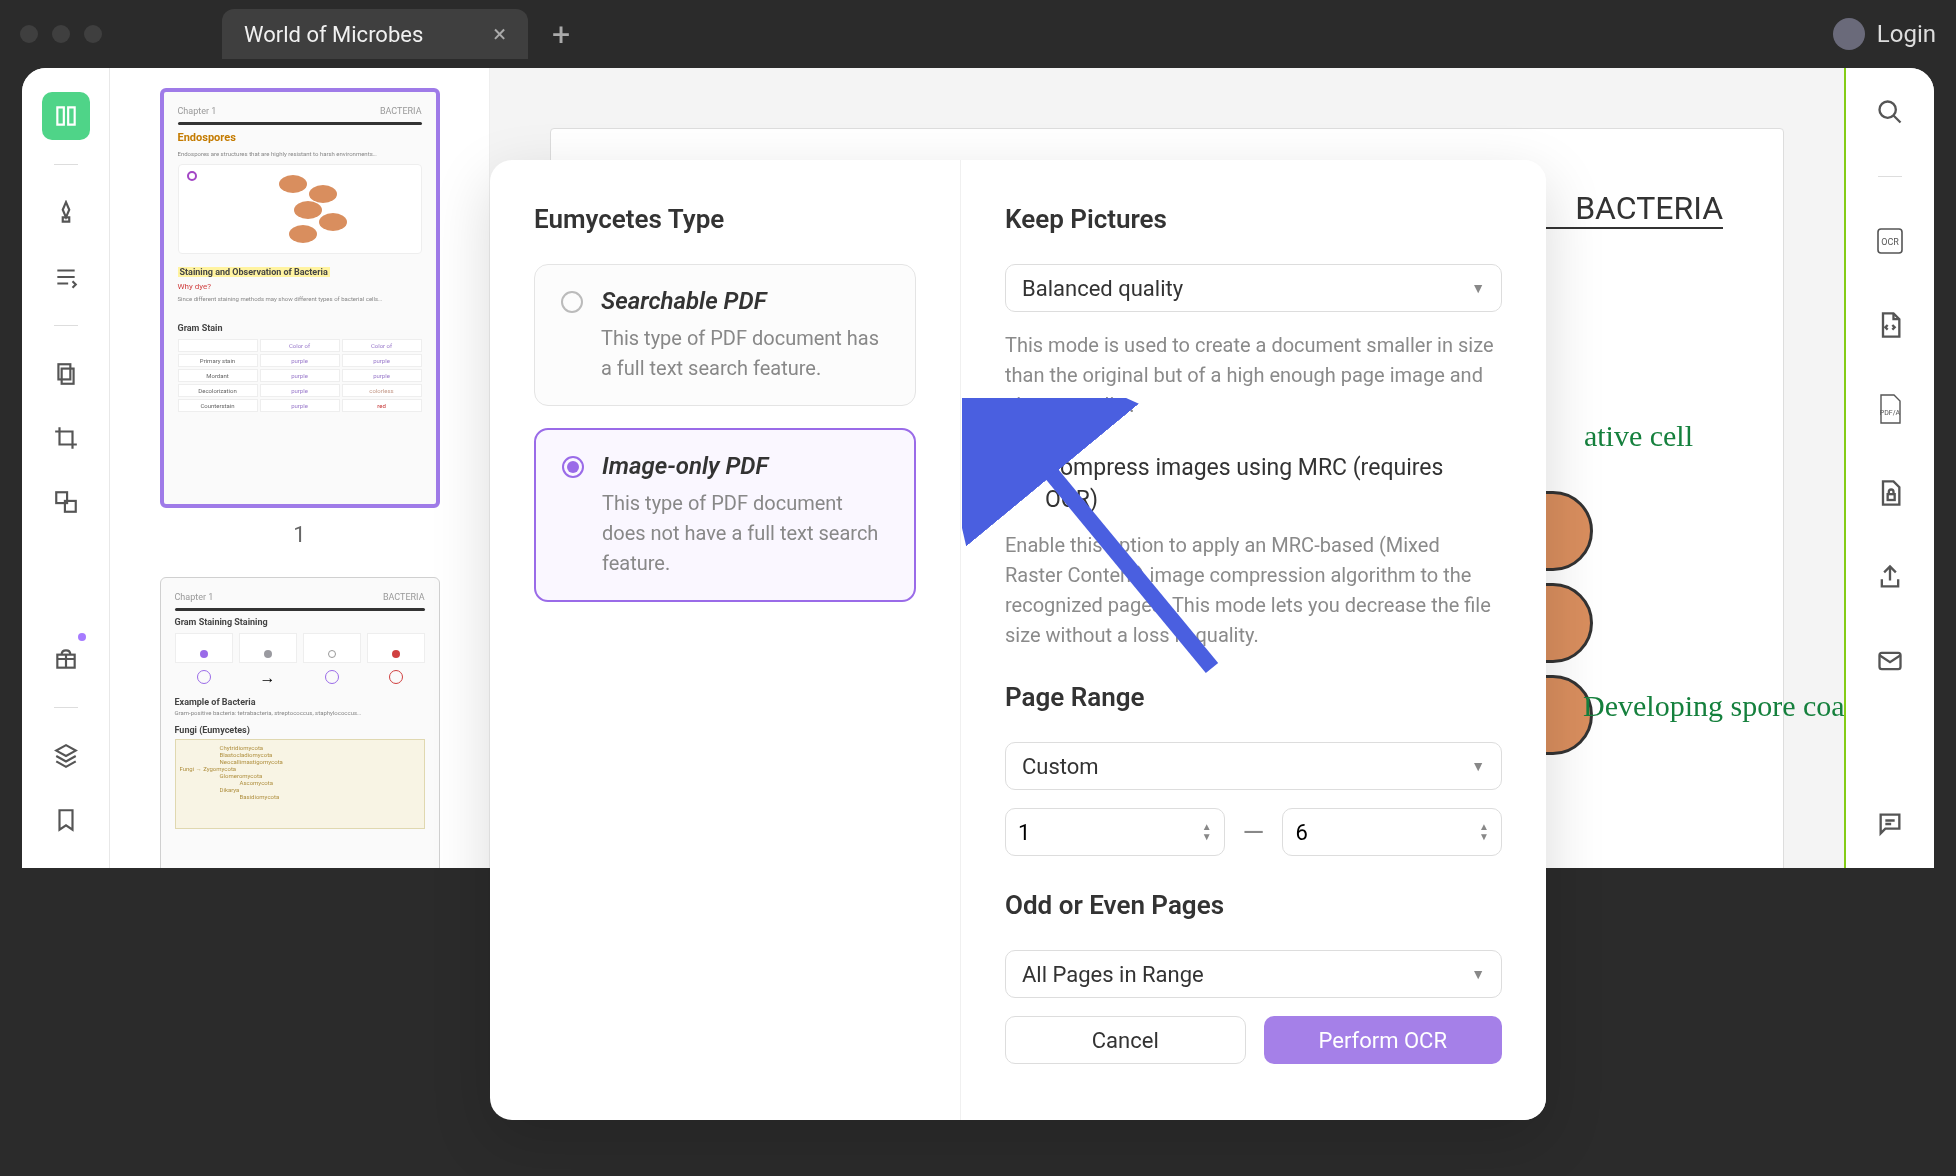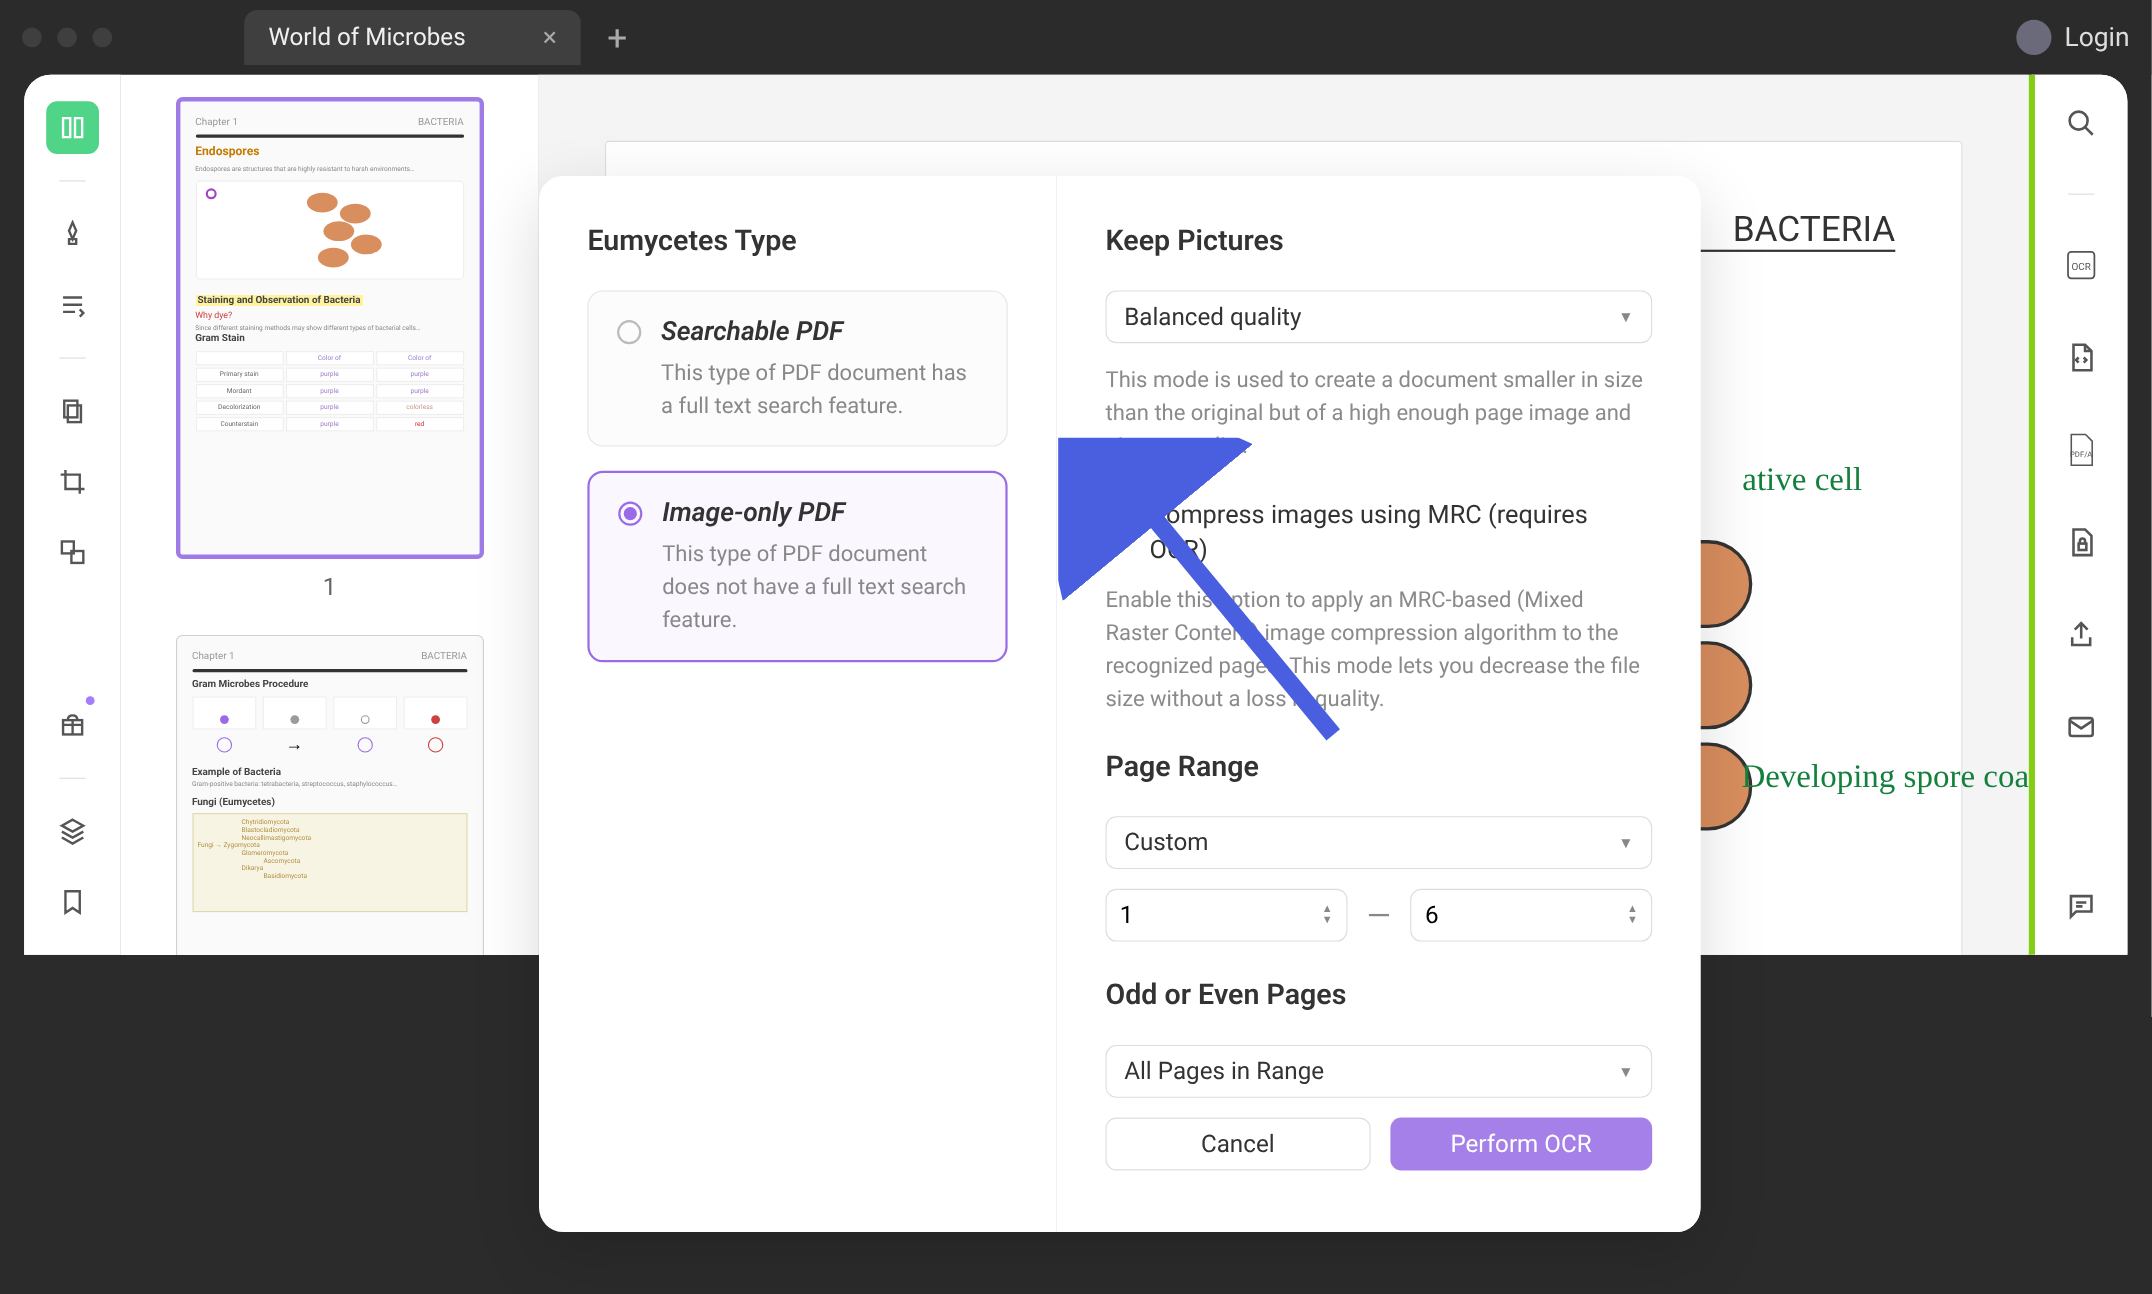--- a/index.html
+++ b/index.html
@@ -47,21 +47,21 @@
 .cell-illust { position: absolute; right: 20px; top: 350px; width: 300px; }
 .cell-blob { width: 130px; height: 80px; background: #d98e5e; border: 3px solid #333; border-radius: 40px; margin: 12px 0; position: relative; }
 .cell-inner { width: 34px; height: 34px; background: #8b2020; border: 3px solid #000; border-radius: 50%; position: absolute; left: 14px; top: 20px; }
 .cell-label { position: absolute; font-size: 30px; color: #15803d; font-family: cursive; }
 .vc { right: 90px; top: 290px; }
 .dsc { right: -70px; top: 560px; }
 .staining-title { position: absolute; top: 900px; left: 80px; font-size: 42px; color: #c47b00; font-weight: 700; }
 .whydye { position: absolute; top: 960px; left: 160px; font-size: 40px; color: #d04040; font-family: cursive; }
 .curly-arrow { position: absolute; top: 930px; left: 80px; font-size: 48px; color: #e08030; }
 
-.right-rail { width: 90px; background: #fff; border-radius: 0 24px 0 0; display: flex; flex-direction: column; align-items: center; padding: 24px 0; gap: 44px; border-left: 6px solid #84cc16; }
+.right-rail { width: 90px; background: #fff; border-radius: 0 24px 0 0; display: flex; flex-direction: column; align-items: center; padding: 24px 0; gap: 44px; border-left: 2px solid #84cc16; }
 .rr-btn { width: 40px; height: 40px; display: flex; align-items: center; justify-content: center; color: #555; cursor: pointer; }
 .rr-sep { width: 24px; height: 1px; background: #ddd; }
 
 
 .dialog-scrim { position: absolute; left: 0; top: 0; right: 0; bottom: 0; pointer-events: none; }
 .dialog { position: absolute; left: 468px; top: 92px; width: 1056px; height: 960px; background: #fff; border-radius: 22px; box-shadow: 0 20px 60px rgba(0,0,0,0.15); display: flex; overflow: hidden; }
 .dlg-left { width: 470px; padding: 44px 44px; }
 .dlg-right { flex: 1; padding: 44px 44px; background: #fff; border-left: 1px solid #f0f0f0; }
 .dlg-h { font-size: 26px; font-weight: 600; color: #333; margin-bottom: 30px; }
 .dtype-card { border: 1.5px solid #e4e4e4; border-radius: 14px; padding: 22px 26px; margin-bottom: 22px; display: flex; gap: 18px; cursor: pointer; background: #fcfcfc; }
@@ -189,21 +189,21 @@
           <div class="blob" style="width:28px;height:18px;left:100px;top:10px;"></div>
           <div class="blob" style="width:28px;height:18px;left:130px;top:20px;"></div>
           <div class="blob" style="width:28px;height:18px;left:115px;top:36px;"></div>
           <div class="blob" style="width:28px;height:18px;left:140px;top:48px;"></div>
           <div class="blob" style="width:28px;height:18px;left:110px;top:60px;"></div>
           <div style="position:absolute;left:8px;top:6px;width:10px;height:10px;border:2px solid #a346c5;border-radius:50%;"></div>
         </div>
         <span class="thumb-hl">Staining and Observation of Bacteria</span>
         <div class="thumb-text" style="color:#d04040;font-size:8px;margin-top:2px;">Why dye?</div>
         <div class="thumb-text" style="margin-top:2px;">Since different staining methods may show different types of bacterial cells…</div>
-        <div style="font-size:9px;font-weight:700;color:#444;margin-top:0;">Gram Stain</div>
+        <div style="font-size:9px;font-weight:700;color:#444;margin-top:20px;">Gram Stain</div>
         <div class="tgrid">
           <div></div>
             <div>Color of</div>
             <div>Color of</div>
           <div style="color:#666">Primary stain</div>
             <div>purple</div>
             <div>purple</div>
           <div style="color:#666">Mordant</div>
             <div>purple</div>
             <div>purple</div>
@@ -217,21 +217,21 @@
       </div>
       <div class="thumb-num">1</div>
     </div>
     <div class="thumb-wrap">
       <div class="thumb">
         <div class="thumb-head">
             <span>Chapter 1</span>
             <span>BACTERIA</span>
           </div>
         <div class="thumb-line" style="background:#333;"></div>
-        <div style="font-size:9px;font-weight:700;color:#444;margin-top:6px;">Gram Microbes Procedure</div>
+        <div style="font-size:9px;font-weight:700;color:#444;margin-top:6px;">Gram Staining Staining</div>
         <div style="display:flex;gap:6px;margin-top:6px;">
           <div style="flex:1;height:30px;border:1px solid #eee;background:#fff;position:relative">
               <div style="width:8px;height:8px;border-radius:50%;background:#9a6be8;position:absolute;left:50%;top:70%;transform:translate(-50%,-50%)"></div>
             </div>
           <div style="flex:1;height:30px;border:1px solid #eee;background:#fff;position:relative">
               <div style="width:8px;height:8px;border-radius:50%;background:#9a9aa0;position:absolute;left:50%;top:70%;transform:translate(-50%,-50%)"></div>
             </div>
           <div style="flex:1;height:30px;border:1px solid #eee;background:#fff;position:relative">
               <div style="width:8px;height:8px;border-radius:50%;background:#fff;border:1px solid #999;position:absolute;left:50%;top:70%;transform:translate(-50%,-50%)"></div>
             </div>

